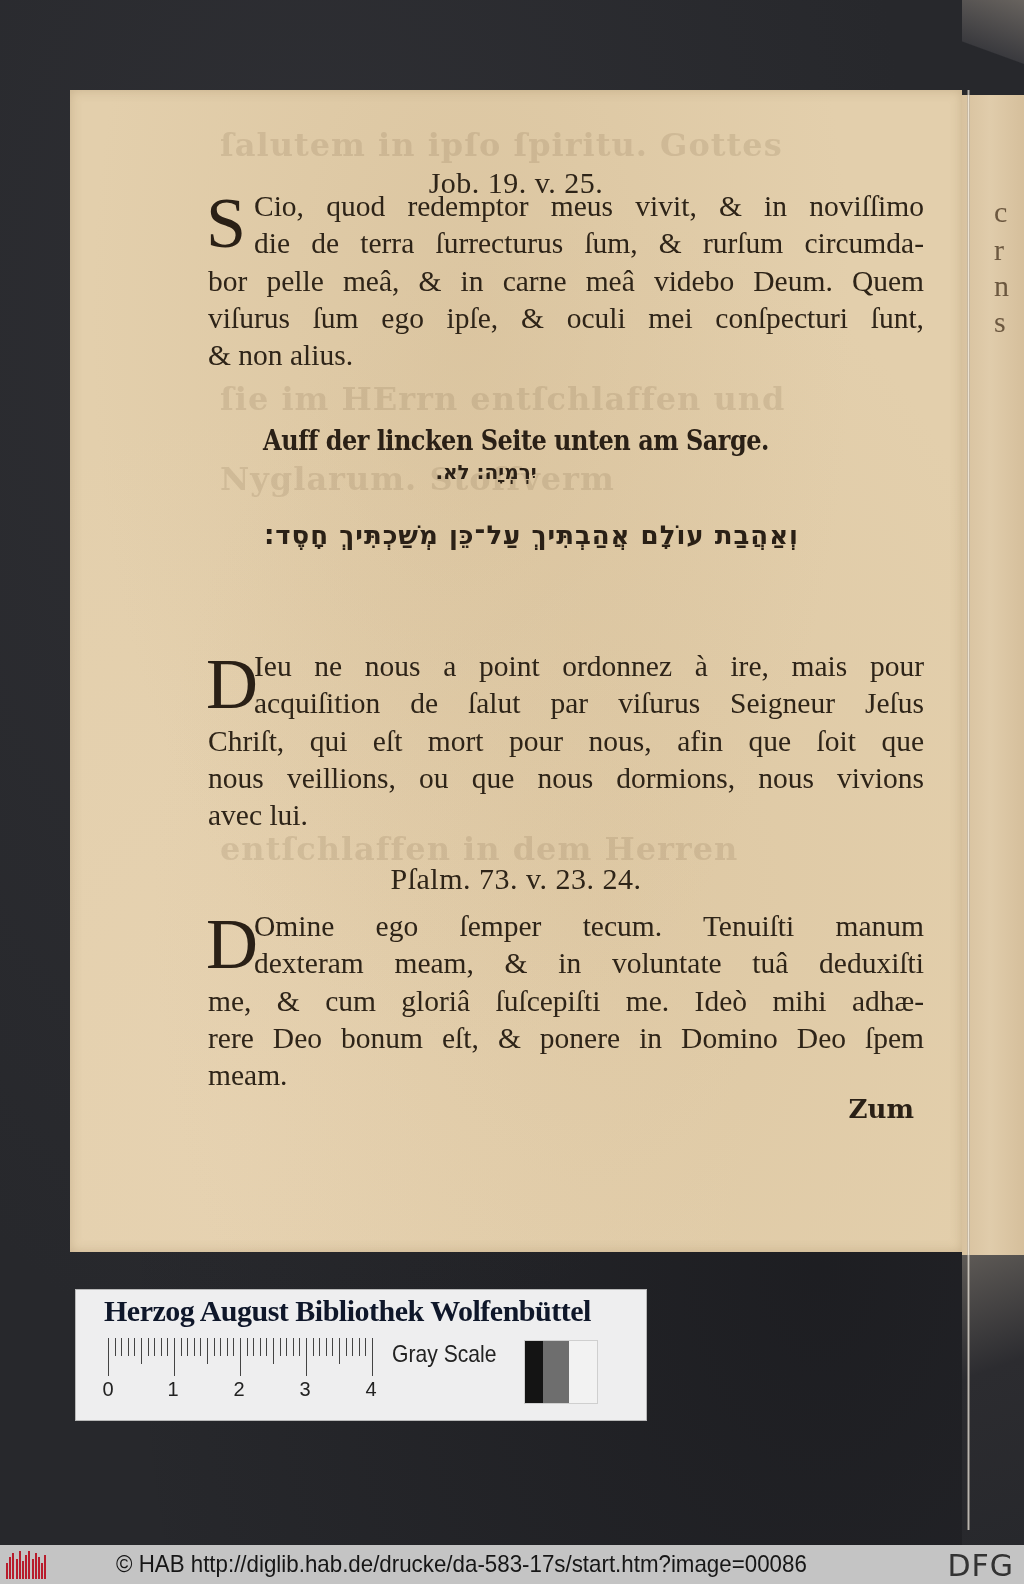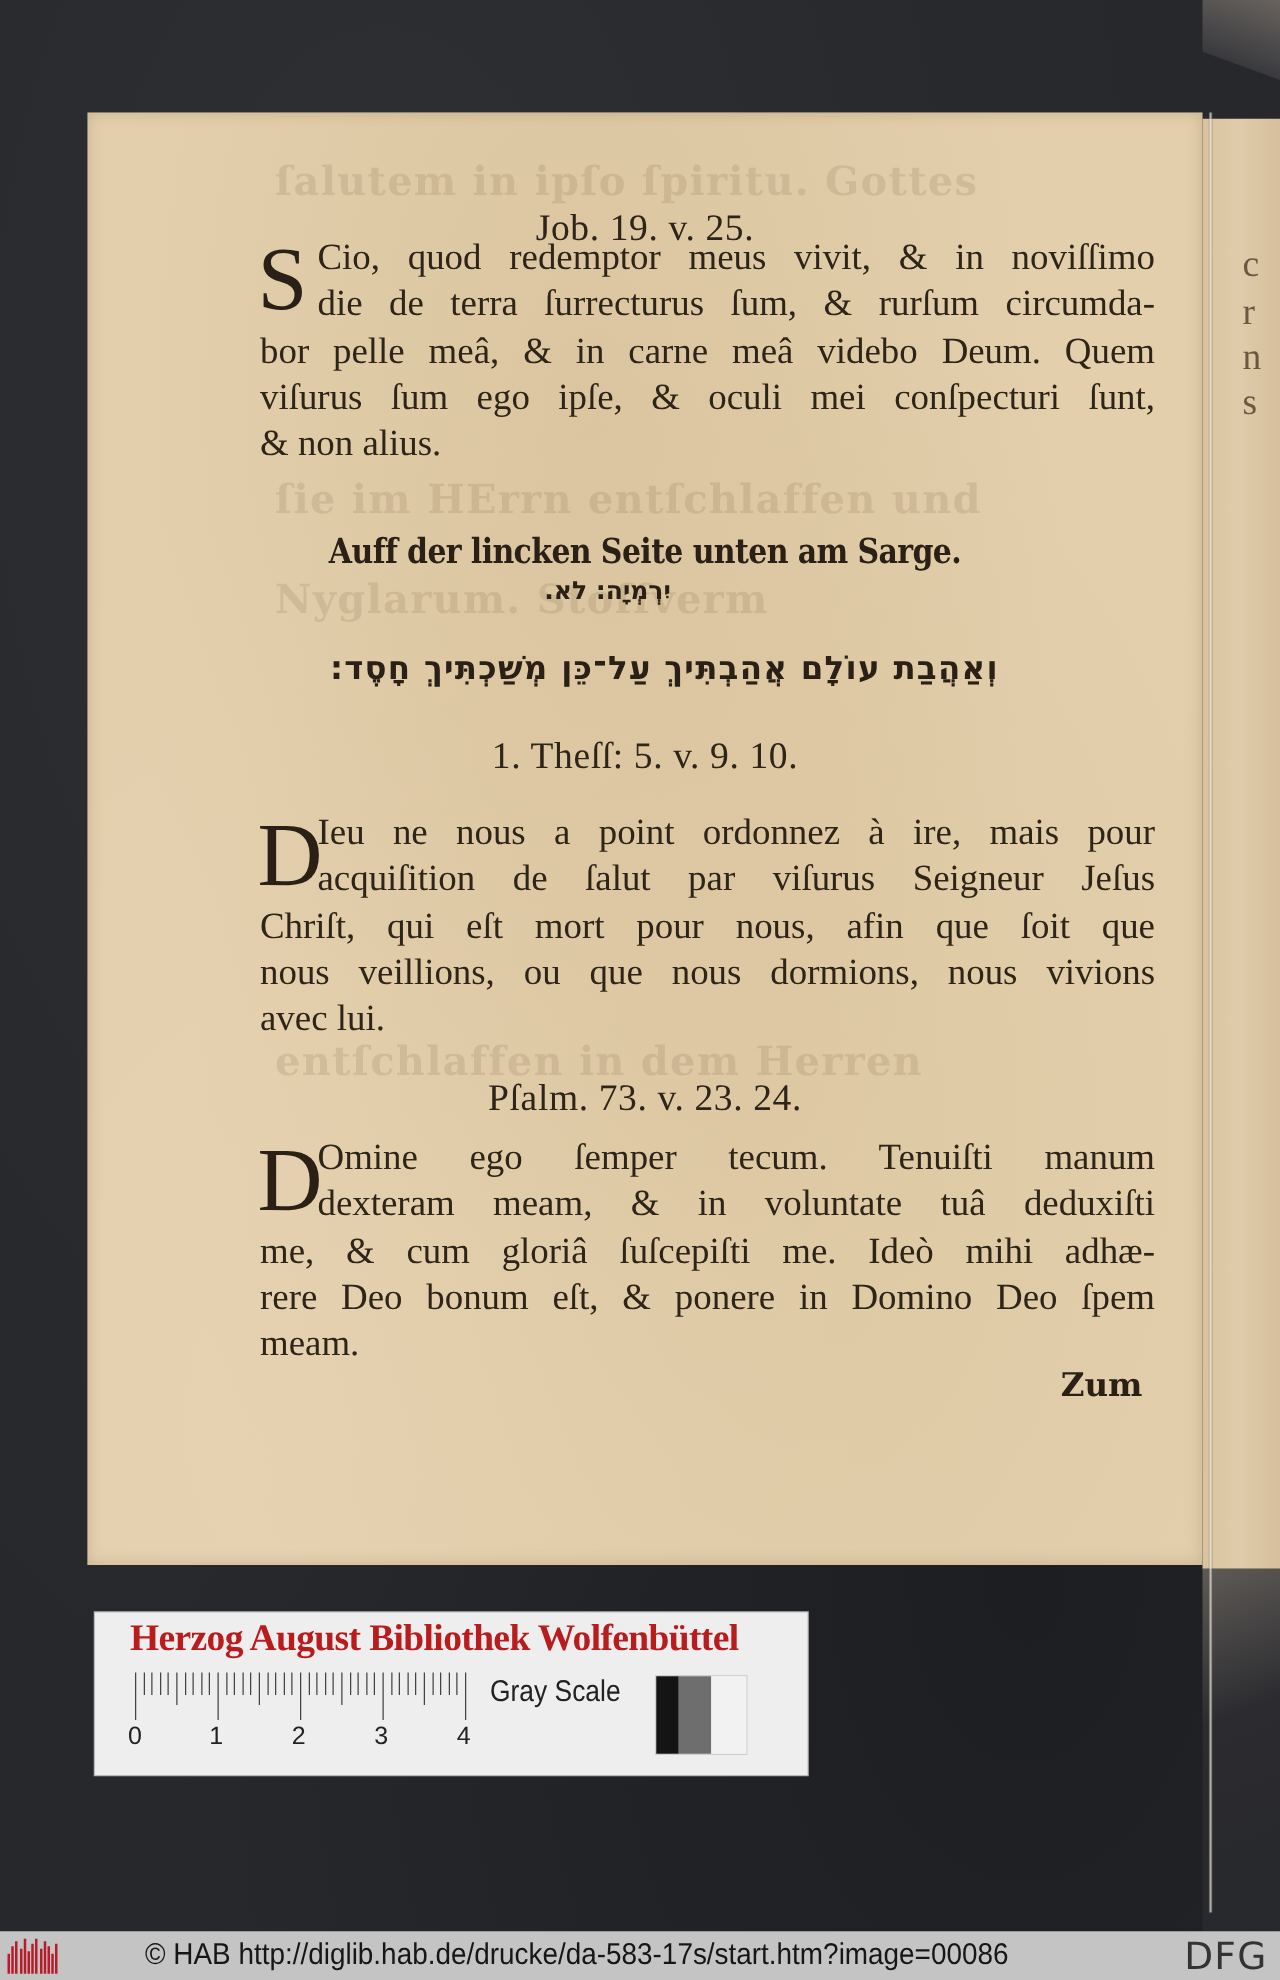--- a/index.html
+++ b/index.html
@@ -80,21 +80,21 @@
     font-family: "DejaVu Serif", serif; font-weight: bold; font-size: 26px; color: #2a2016;
   }
   
   .target {
     position: absolute; left: 76px; top: 1290px; width: 570px; height: 130px;
     background: #eeeeef; box-shadow: 0 0 0 1px #b8b8b8;
   }
   .target-title {
     position: absolute; left: 28px; top: 4px;
     font-family: "Liberation Serif", serif; font-weight: bold; font-size: 30px;
-    color: #b91c1c; letter-spacing: -0.5px; white-space: nowrap;
+    color: #0f172a; letter-spacing: -0.5px; white-space: nowrap;
   }
   .ruler { position: absolute; left: 32px; top: 48px; width: 245px; height: 38px; }
   .tick { position: absolute; top: 0; width: 1px; background: #444; }
   .ruler-num {
     position: absolute; top: 88px; font-family: "Liberation Sans", sans-serif;
     font-size: 20px; color: #222; transform: translateX(-50%);
   }
   .grayscale-label {
     position: absolute; left: 316px; top: 50px;
     font-family: "Liberation Sans", sans-serif; font-size: 24px; color: #222;
@@ -153,21 +153,20 @@
     <span class="line indent">die de terra ſurrecturus ſum, &amp; rurſum circumda-</span>
     <span class="line">bor pelle meâ, &amp; in carne meâ videbo Deum. Quem</span>
     <span class="line">viſurus ſum ego ipſe, &amp; oculi mei conſpecturi ſunt,</span>
     <span class="line last">&amp; non alius.</span>
   </div>
 
   <div class="blackletter" style="top:336px;">Auff der lincken Seite unten am Sarge.</div>
   <div class="hebrew" style="top:370px; font-size:20px; padding-right:60px;">יִרְמְיָה: לא.</div>
   <div class="hebrew" style="top:430px; font-size:26px; letter-spacing:1px;padding-left:31px;">וְאַהֲבַת עוֹלָם אֲהַבְתִּיךְ עַל־כֵּן מְשַׁכְתִּיךְ חָסֶד:</div>
 
-  <div class="heading" style="top:498px;">1. Theſſ: 5. v. 9. 10.</div>
   <div class="dropcap" style="top:558px;">D</div>
   <div class="para" style="top:558px;">
     <span class="line indent">Ieu ne nous a point ordonnez à ire, mais pour</span>
     <span class="line indent">acquiſition de ſalut par viſurus Seigneur Jeſus</span>
     <span class="line">Chriſt, qui eſt mort pour nous, afin que ſoit que</span>
     <span class="line">nous veillions, ou que nous dormions, nous vivions</span>
     <span class="line last">avec lui.</span>
   </div>
 
   <div class="heading" style="top:772px;">Pſalm. 73. v. 23. 24.</div>

